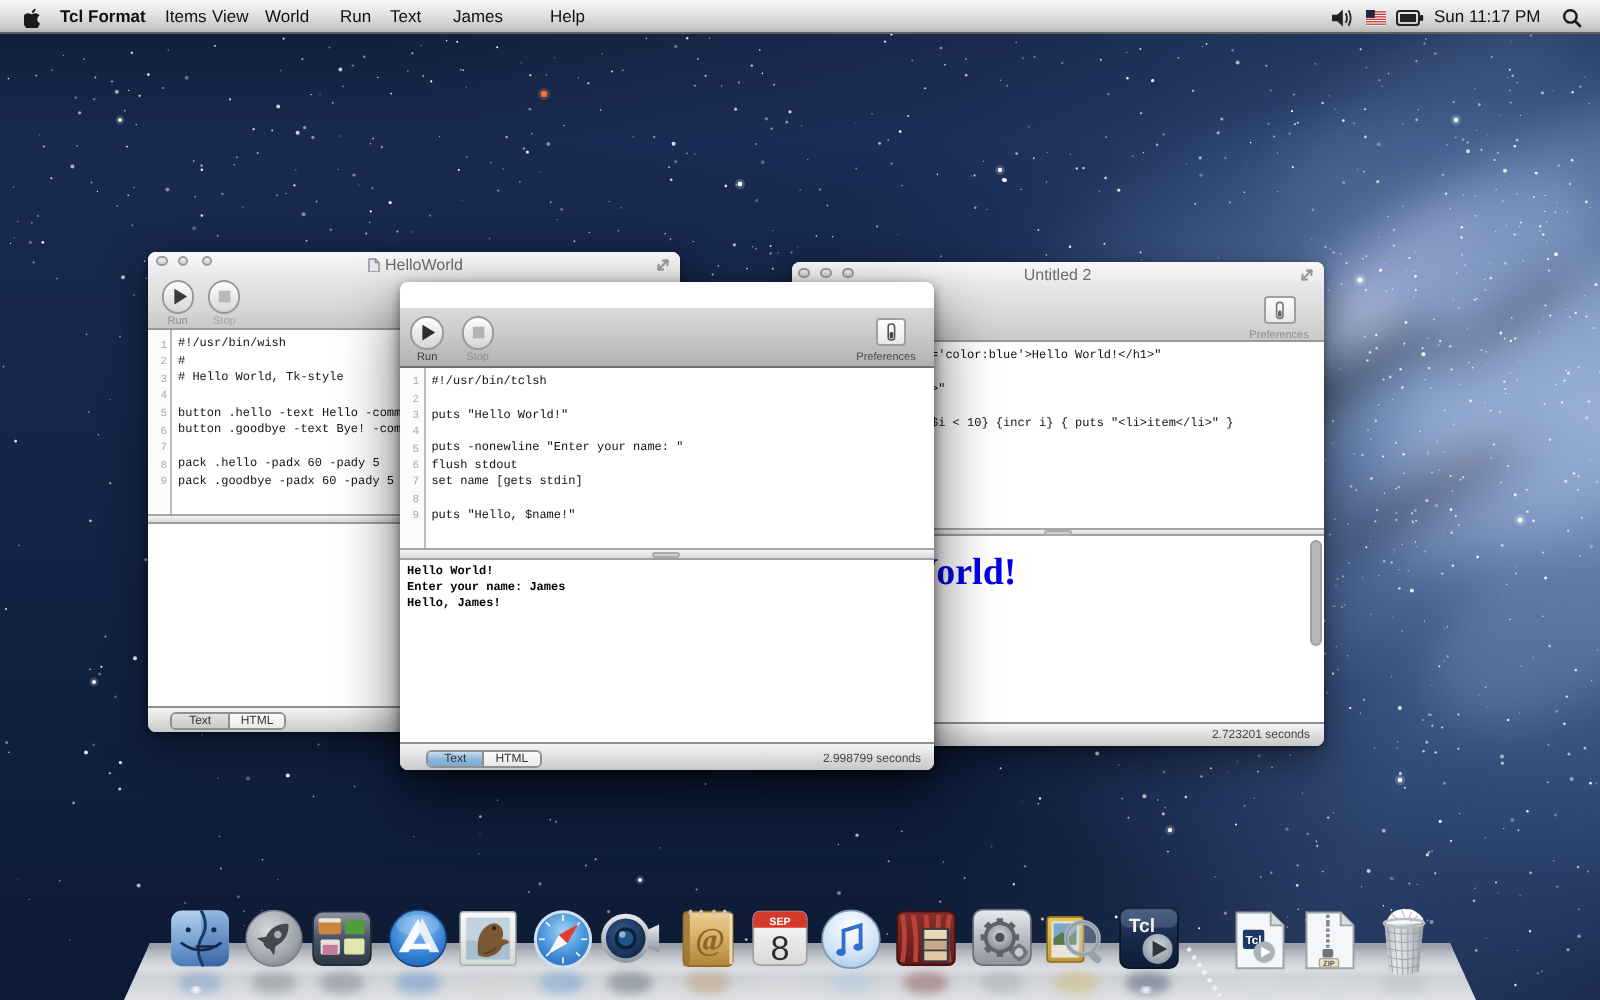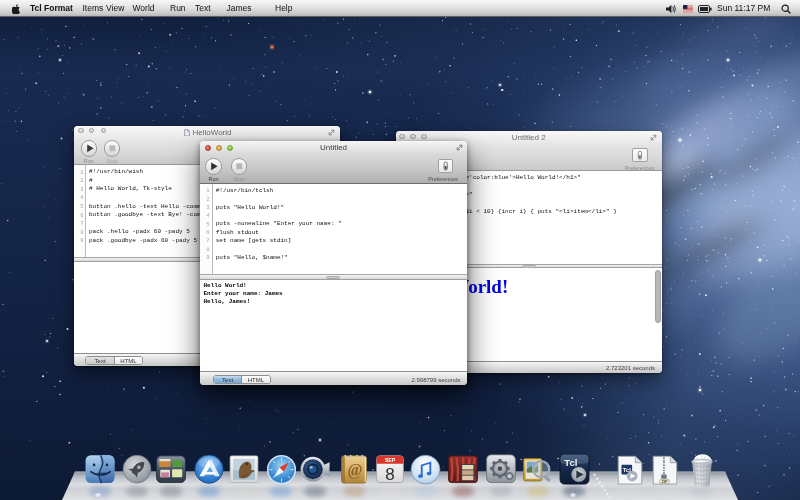--- a/index.html
+++ b/index.html
@@ -1463,29 +1463,20 @@
  <div class="bottombar" style="top:230.2px;height:11.5px;">
   <div class="seg" style="left:12.5px;top:1.8px;width:57.5px;height:9px;font-size:6px;line-height:8px;">
         <div class="selgray">Text</div>
         <div>HTML</div>
       </div>
   <div class="secs" style="right:7px;top:3.2px;">2.723201 seconds</div>
  </div>
 </div>
 
 <div class="window" id="win2" style="left:200px;top:141px;width:267px;height:244px;z-index:20;box-shadow:0 14px 30px rgba(0,0,0,0.62),0 2px 6px rgba(0,0,0,0.5);background:#fff;">
- <div class="titlebar" style="height:13px;background:linear-gradient(#f5f5f5,#dadada);">
-  <div class="tl" style="left:4.8px;top:3.6px;width:6px;height:6px;background:radial-gradient(circle at 35% 30%,#f09a8e,#dd4f41 60%,#b33226);border:0.5px solid #a53a2e;"></div>
-  <div class="tl" style="left:15.6px;top:3.6px;width:6px;height:6px;background:radial-gradient(circle at 35% 30%,#f7d98c,#e3a73c 60%,#c28424);border:0.5px solid #b08428;"></div>
-  <div class="tl" style="left:26.7px;top:3.6px;width:6px;height:6px;background:radial-gradient(circle at 35% 30%,#c8ec8a,#84c93d 60%,#5da327);border:0.5px solid #6fa42c;"></div>
-  <div class="wtitle" style="top:2px;font-size:8px;">Untitled</div>
-  <svg style="position:absolute;right:3px;top:2px" width="9" height="9" xmlns="http://www.w3.org/2000/svg">
-        <path d="M2 7 L7 2 M7 2 l-3 0.4 M7 2 l-0.4 3 M2 7 l3-0.4 M2 7 l0.4-3" stroke="#888" stroke-width="1" fill="none"></path>
-      </svg>
- </div>
  <div class="toolbar" style="top:13px;height:30px;background:linear-gradient(#dadada,#c6c6c6 55%,#b0b0b0);border-bottom:1px solid #6f6f6f;">
   <div class="runbtn" style="left:5.3px;top:4px;width:16.6px;height:16.6px;"></div>
   <svg style="position:absolute;left:5.3px;top:4px" width="16.6" height="16.6" viewBox="0 0 16.6 16.6" xmlns="http://www.w3.org/2000/svg">
         <polygon points="6.2,4.4 12.6,8.3 6.2,12.2" fill="#2e2e2e"></polygon>
       </svg>
   <div class="runbtn" style="left:30.5px;top:4px;width:16.6px;height:16.6px;"></div>
   <svg style="position:absolute;left:30.5px;top:4px" width="16.6" height="16.6" viewBox="0 0 16.6 16.6" xmlns="http://www.w3.org/2000/svg">
         <rect x="5.4" y="5.4" width="5.8" height="5.8" fill="#b4b4b4"></rect>
       </svg>
   <div class="blbl" style="left:3.6px;top:21.5px;width:20px;color:#3e3e3e;">Run</div>

